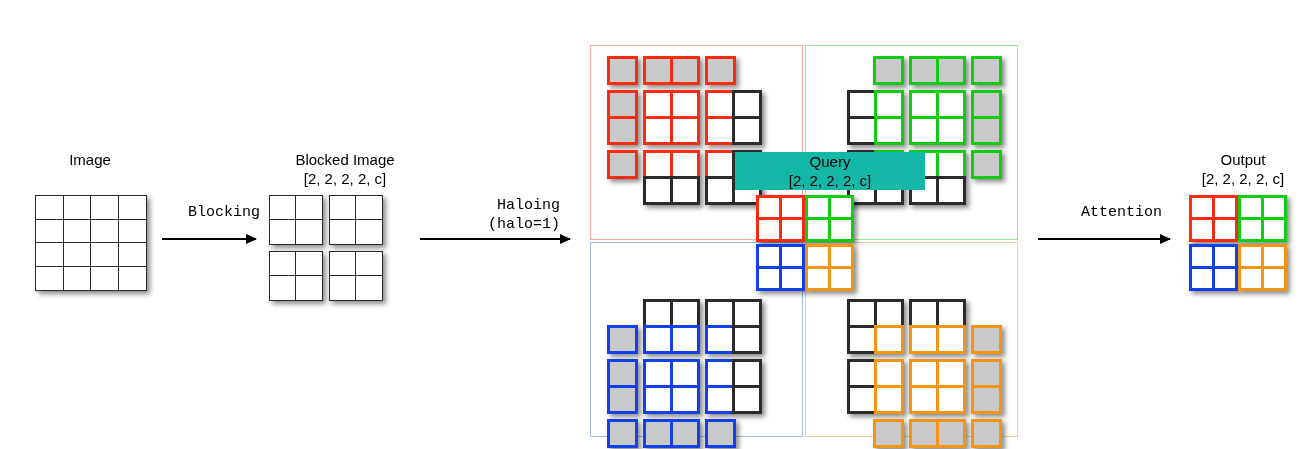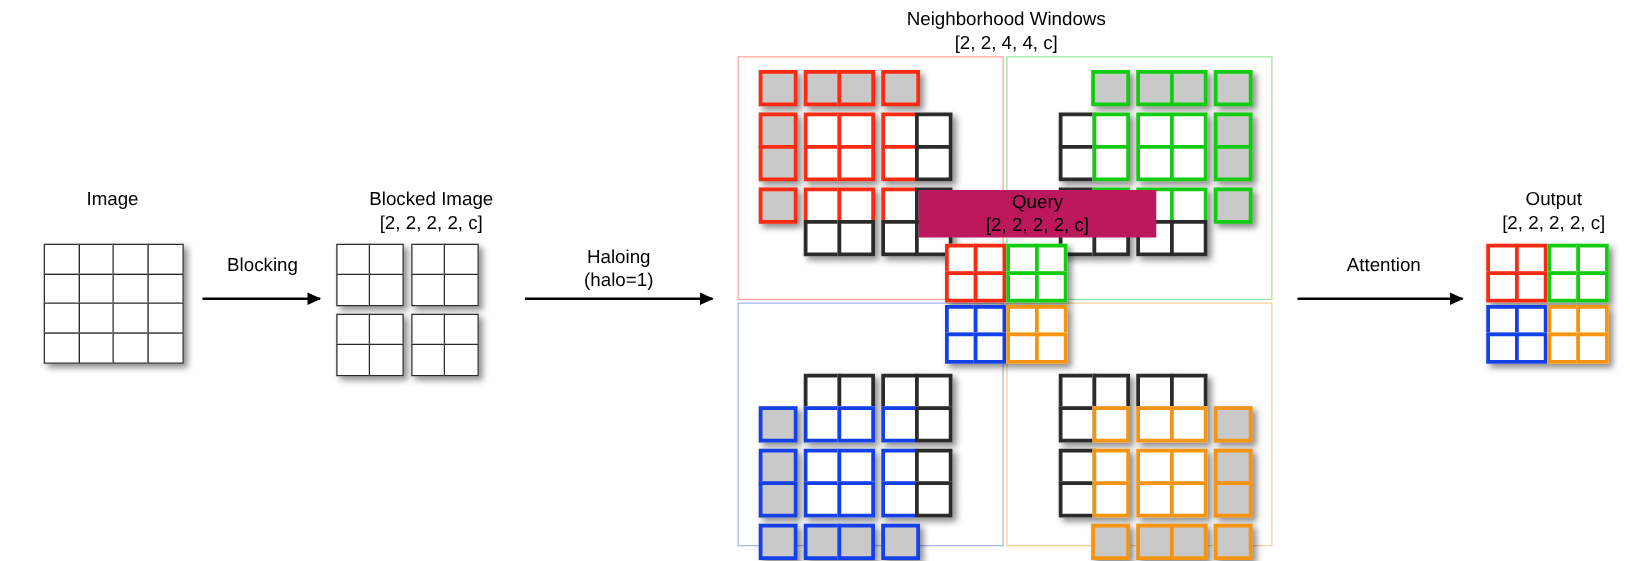--- a/index.html
+++ b/index.html
@@ -14,21 +14,21 @@
   .lbl .l2{display:block;}
 
   
   .arrow{position:absolute;height:2px;background:#000;}
   .arrow:after{content:"";position:absolute;right:-1px;top:50%;
       width:0;height:0;transform:translateY(-50%);
       border-left:11px solid #000;
       border-top:5.5px solid transparent;
       border-bottom:5.5px solid transparent;}
   .arrow-lbl{position:absolute;font-size:15px;line-height:19px;
-      text-align:center;white-space:nowrap;}
+      text-align:right;white-space:nowrap;font-family:Liberation Mono, monospace;}
 
   
   .blk{position:absolute;box-sizing:border-box;background:#fff;
        display:grid;filter:drop-shadow(3px 3px 2.5px rgba(0,0,0,.45));}
   .cell{box-sizing:border-box;background:#fff;}
 
   
   .k .cell{border:1.5px solid #2b2b2b;margin:-0.75px;}
 
   
@@ -115,24 +115,20 @@
     <div class="cell"></div>
     <div class="cell"></div>
   </div>
 
   <div class="arrow-lbl" style="left:430px;top:196px;width:130px;">
     <span>Haloing</span>
     <span class="l2" style="display:block;">(halo=1)</span>
   </div>
   <div class="arrow" style="left:420px;top:238px;width:150px;"></div>
 
-  <div class="lbl" style="left:655px;top:6px;width:300px;">
-    <span>Neighborhood Windows</span>
-    <span class="l2">[2, 2, 4, 4, c]</span>
-  </div>
 
   <div class="frame red" style="left:590px;top:45px;width:213px;height:195px;"></div>
   <div class="frame green" style="left:805px;top:45px;width:213px;height:195px;"></div>
   <div class="frame blue" style="left:590px;top:242px;width:213px;height:195px;"></div>
   <div class="frame orange" style="left:805px;top:242px;width:213px;height:195px;"></div>
 
   <div class="blk c red" style="left:608px;top:57px;width:28px;height:26px;grid-template-columns:1fr;grid-template-rows:1fr;">
     <div class="cell grey"></div>
   </div>
   <div class="blk c red" style="left:644px;top:57px;width:54px;height:26px;grid-template-columns:repeat(2,1fr);grid-template-rows:1fr;">
@@ -301,21 +297,21 @@
     <div class="cell grey"></div>
   </div>
   <div class="blk c orange" style="left:910px;top:420px;width:54px;height:26px;grid-template-columns:repeat(2,1fr);grid-template-rows:1fr;">
     <div class="cell grey"></div>
     <div class="cell grey"></div>
   </div>
   <div class="blk c orange" style="left:972px;top:420px;width:28px;height:26px;grid-template-columns:1fr;grid-template-rows:1fr;">
     <div class="cell grey"></div>
   </div>
 
-  <div class="lbl" style="left:735px;top:152px;width:190px;background:#be185d;">
+  <div class="lbl" style="left:735px;top:152px;width:190px;background:#14b8a6;">
     <span>Query</span>
     <span class="l2">[2, 2, 2, 2, c]</span>
   </div>
 
   <div class="blk c red" style="left:757px;top:196px;width:46px;height:44px;grid-template-columns:repeat(2,1fr);grid-template-rows:repeat(2,1fr);">
     <div class="cell"></div>
     <div class="cell"></div>
     <div class="cell"></div>
     <div class="cell"></div>
   </div>

